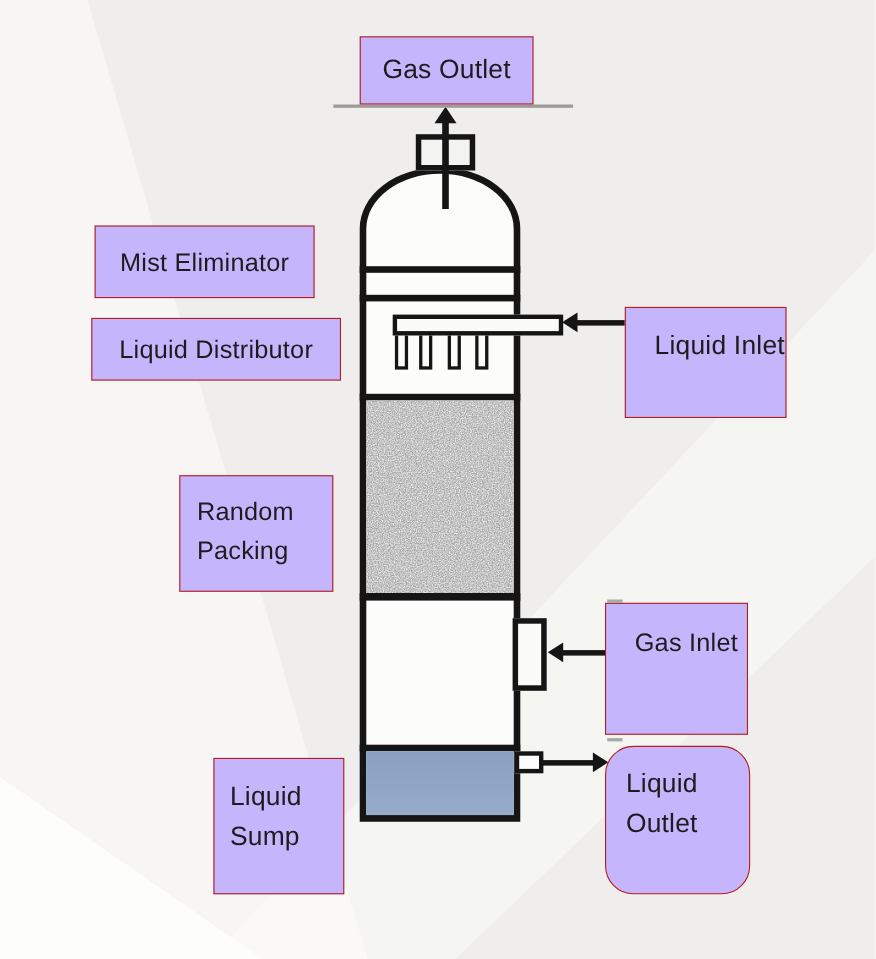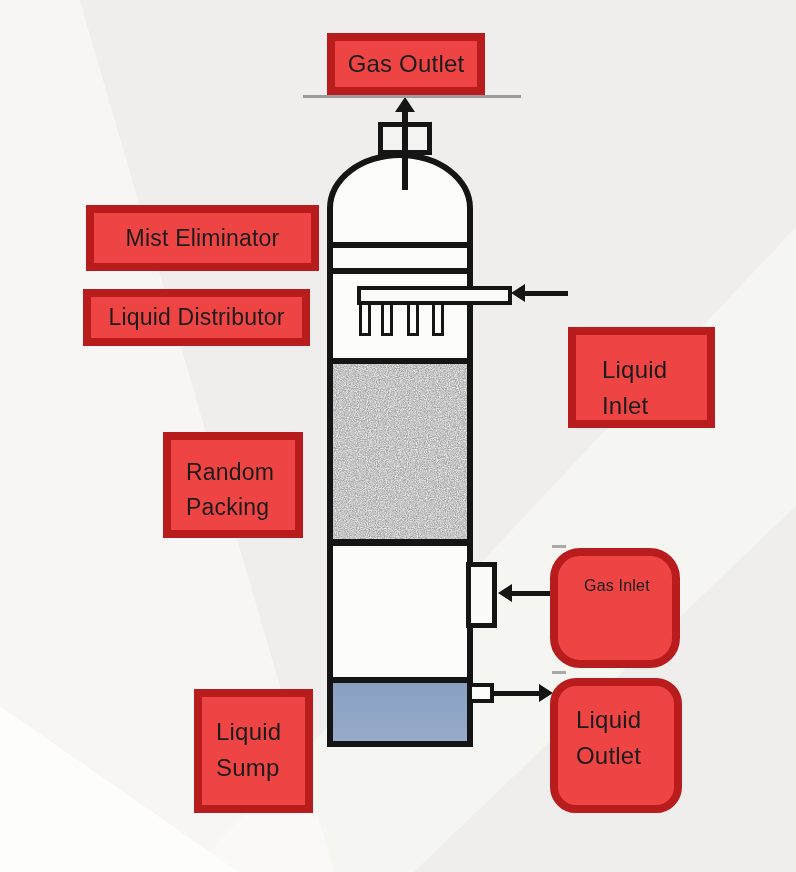--- a/index.html
+++ b/index.html
@@ -62,31 +62,31 @@
   .head-right{border-top:9px solid transparent;border-bottom:9px solid transparent;border-left:14px solid #151515;}
   .liquid-inlet-shaft{left:524px;top:291px;width:44px;}
   .liquid-inlet-head{left:511px;top:284px;}
   .gas-inlet-shaft{left:511px;top:591px;width:41px;}
   .gas-inlet-head{left:498px;top:584px;}
   .liquid-outlet-shaft{left:492px;top:691px;width:49px;}
   .liquid-outlet-head{left:539px;top:684px;}
 
   
   .label-box{
-    position:absolute;box-sizing:border-box;border:8px solid #b91c1c;background:#ef4444;
+    position:absolute;box-sizing:border-box;border:1px solid #b91c1c;background:#c4b5fd;
     color:#1c1c1c;font-size:23px;letter-spacing:.2px;z-index:7;
     display:flex;align-items:center;justify-content:center;text-align:center;
   }
   .label-box.twoline{align-items:flex-start;justify-content:flex-start;text-align:left;line-height:1.5;}
   .gas-outlet-box{left:327px;top:33px;width:158px;height:62px;font-size:24px;}
-  .mist-box{left:86px;top:205px;width:233px;height:66px;}
+  .mist-box{left:86px;top:205px;width:200px;height:66px;}
   .distributor-box{left:83px;top:289px;width:227px;height:57px;}
-  .liquid-inlet-box{left:568px;top:279px;width:147px;height:101px;padding:17px 0 0 26px;font-size:24px;margin-top:48px;}
+  .liquid-inlet-box{left:568px;top:279px;width:147px;height:101px;padding:17px 0 0 26px;font-size:24px;}
   .packing-box{left:163px;top:432px;width:140px;height:106px;padding:15px 0 16px 15px;}
-  .gas-inlet-box{left:550px;top:548px;width:130px;height:120px;padding:18px 0 0 26px;font-size:16px;border-radius:30px;}
+  .gas-inlet-box{left:550px;top:548px;width:130px;height:120px;padding:18px 0 0 26px;font-size:23px;}
   .sump-box{left:194px;top:689px;width:119px;height:124px;padding:17px 0 4px 14px;font-size:24px;}
   .liquid-outlet-box{left:550px;top:678px;width:132px;height:135px;padding:16px 0 0 18px;font-size:24px;border-radius:26px;}
 
   .gray-underline{position:absolute;left:303px;top:95px;width:218px;height:3px;background:#9b9b99;z-index:6;}
   .gray-tick{position:absolute;width:14px;height:3px;background:#a9a9a7;z-index:8;}
   .tick1{left:552px;top:545px;}
   .tick2{left:552px;top:671px;}
 </style>
 </head>
 <body>

